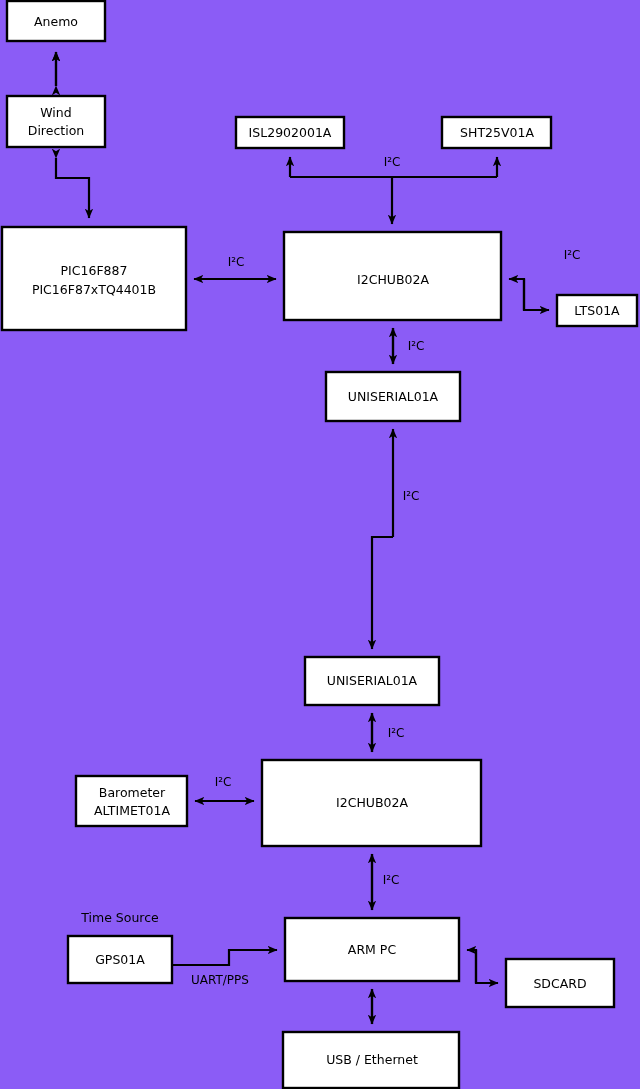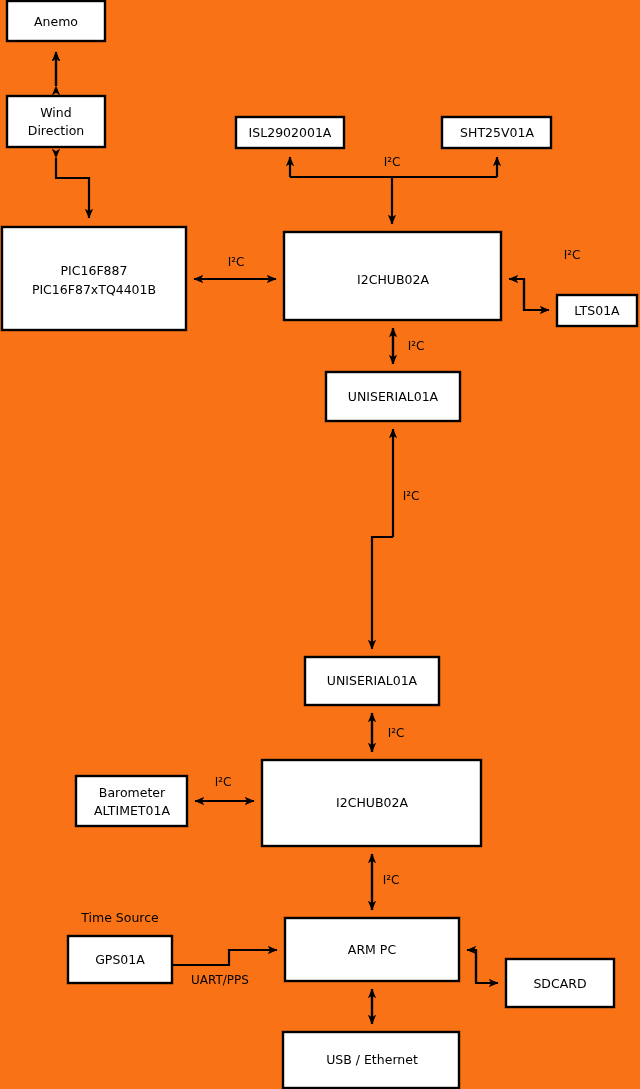--- a/index.html
+++ b/index.html
@@ -1,17 +1,17 @@
 <!DOCTYPE html>
 <html><head>
 <meta charset="utf-8">
 <style>
   html,body{margin:0;padding:0;background:#ffffff;}
   body{font-family:"DejaVu Sans","Liberation Sans",sans-serif;}
-  #diagram-root{position:relative;width:640px;height:1089px;background:#f97316;overflow:hidden;text-decoration:underline;}
+  #diagram-root{position:relative;width:640px;height:1089px;background:#8b5cf6;overflow:hidden;text-decoration:underline;}
   svg.layer{position:absolute;left:0;top:0;width:640px;height:1089px;}
   .node-rect{fill:#ffffff;stroke:#000000;stroke-width:2.4;}
   .node-label{font-family:"DejaVu Sans","Liberation Sans",sans-serif;font-size:12.5px;fill:#000000;text-anchor:middle;dominant-baseline:middle;}
   .edge-label{font-family:"DejaVu Sans","Liberation Sans",sans-serif;font-size:12px;fill:#000000;text-anchor:middle;dominant-baseline:middle;}
   .free-label{font-family:"DejaVu Sans","Liberation Sans",sans-serif;font-size:12.5px;fill:#000000;text-anchor:middle;dominant-baseline:middle;}
   .link{fill:none;stroke:#000000;stroke-width:2.2;}
 </style>
 </head>
 <body>
 

